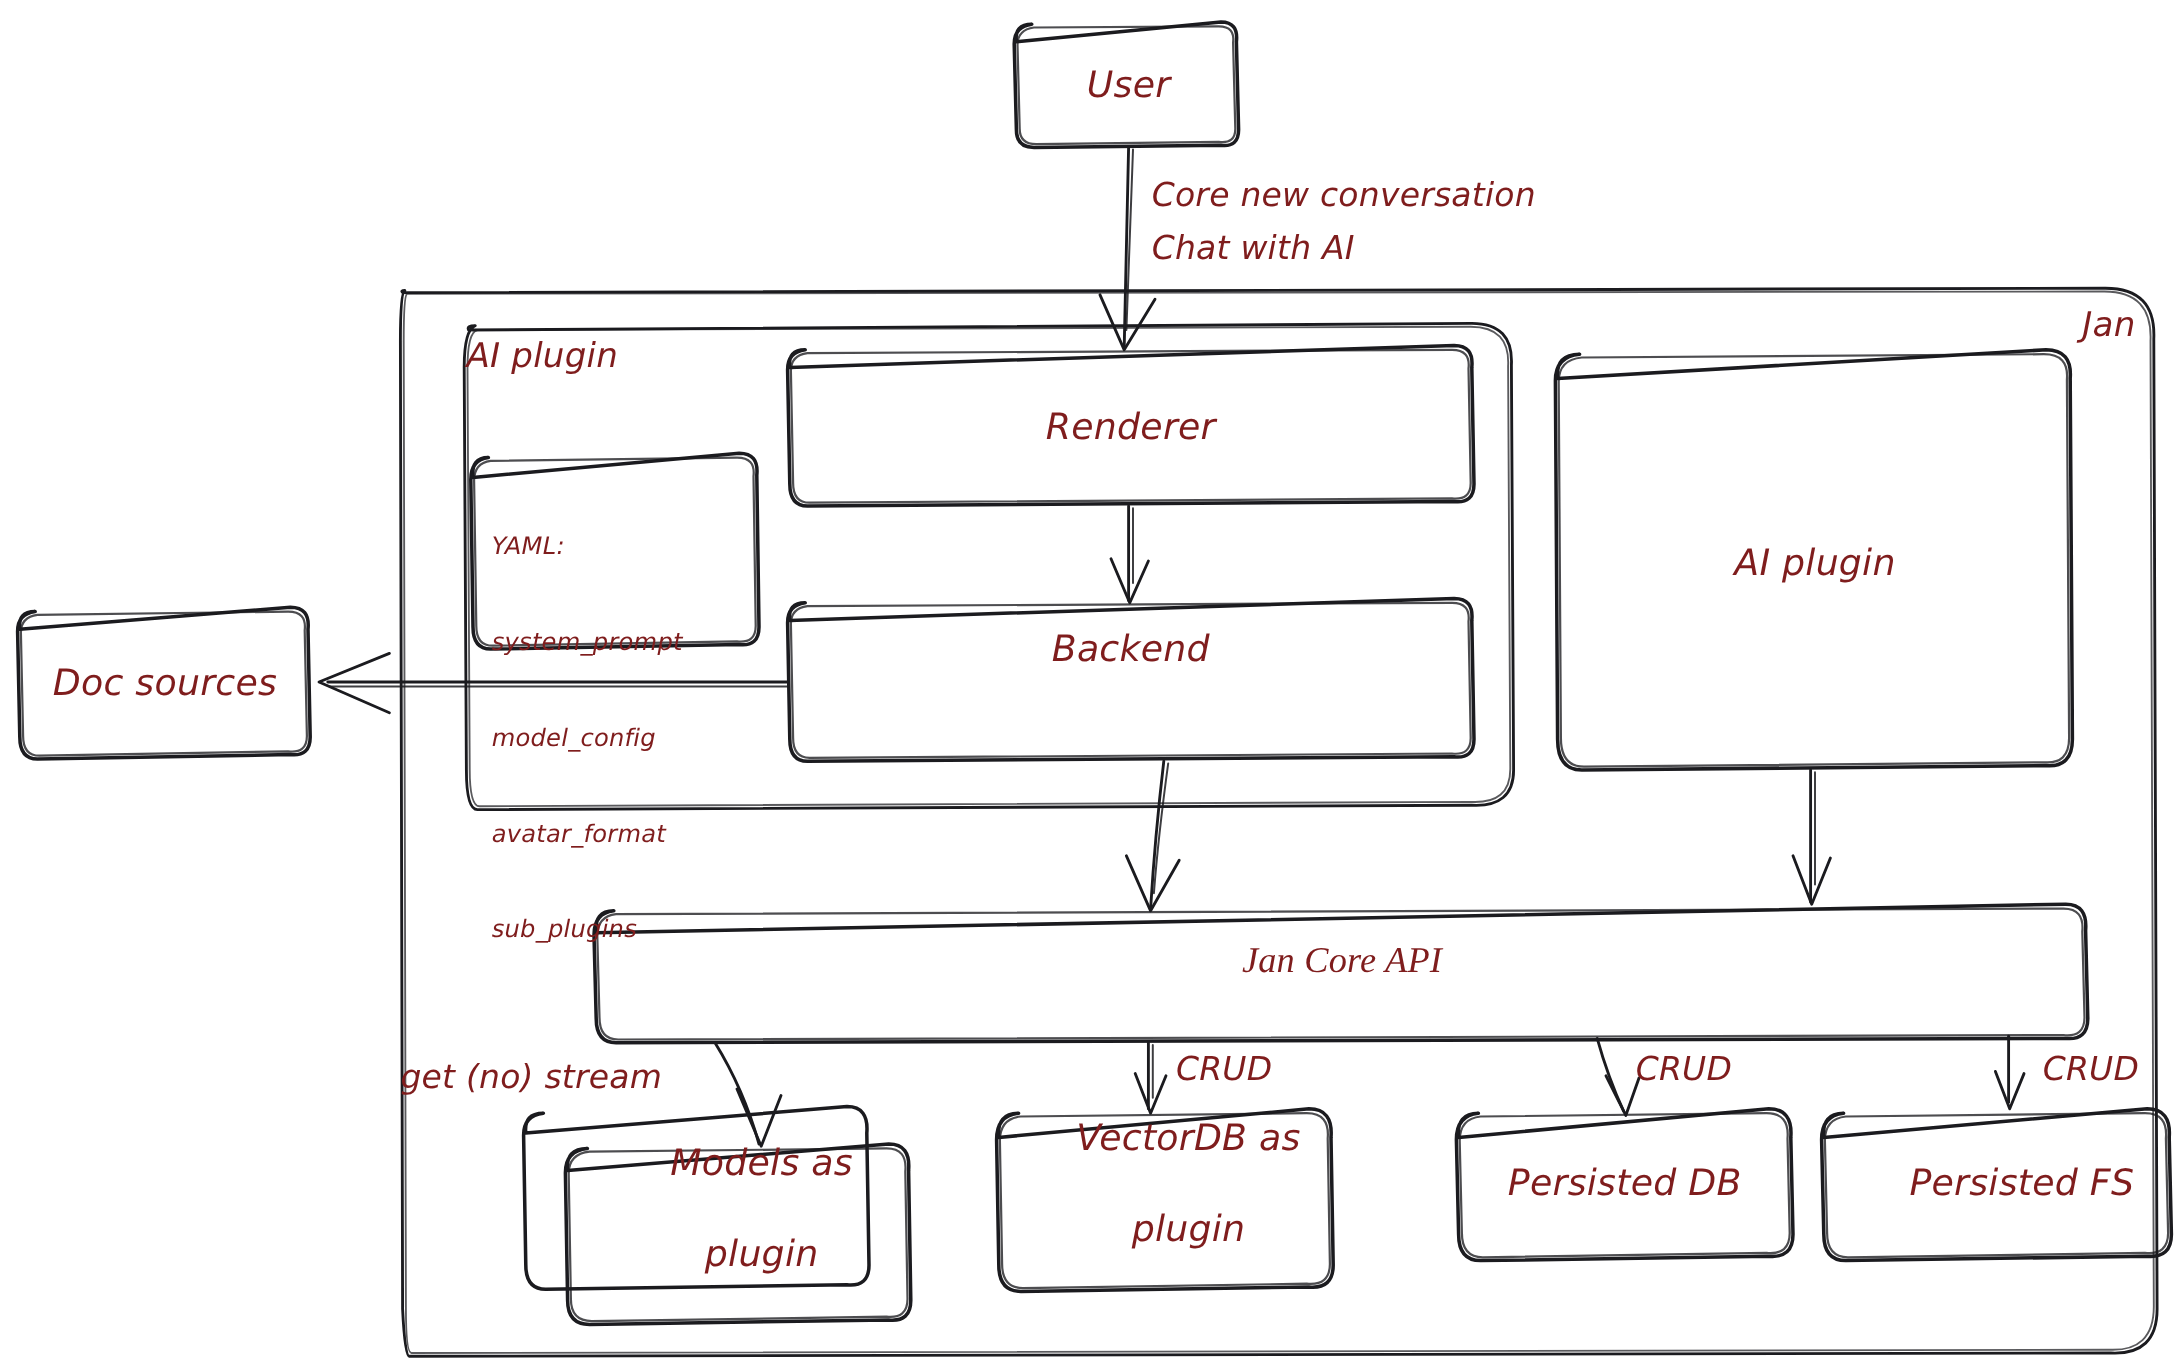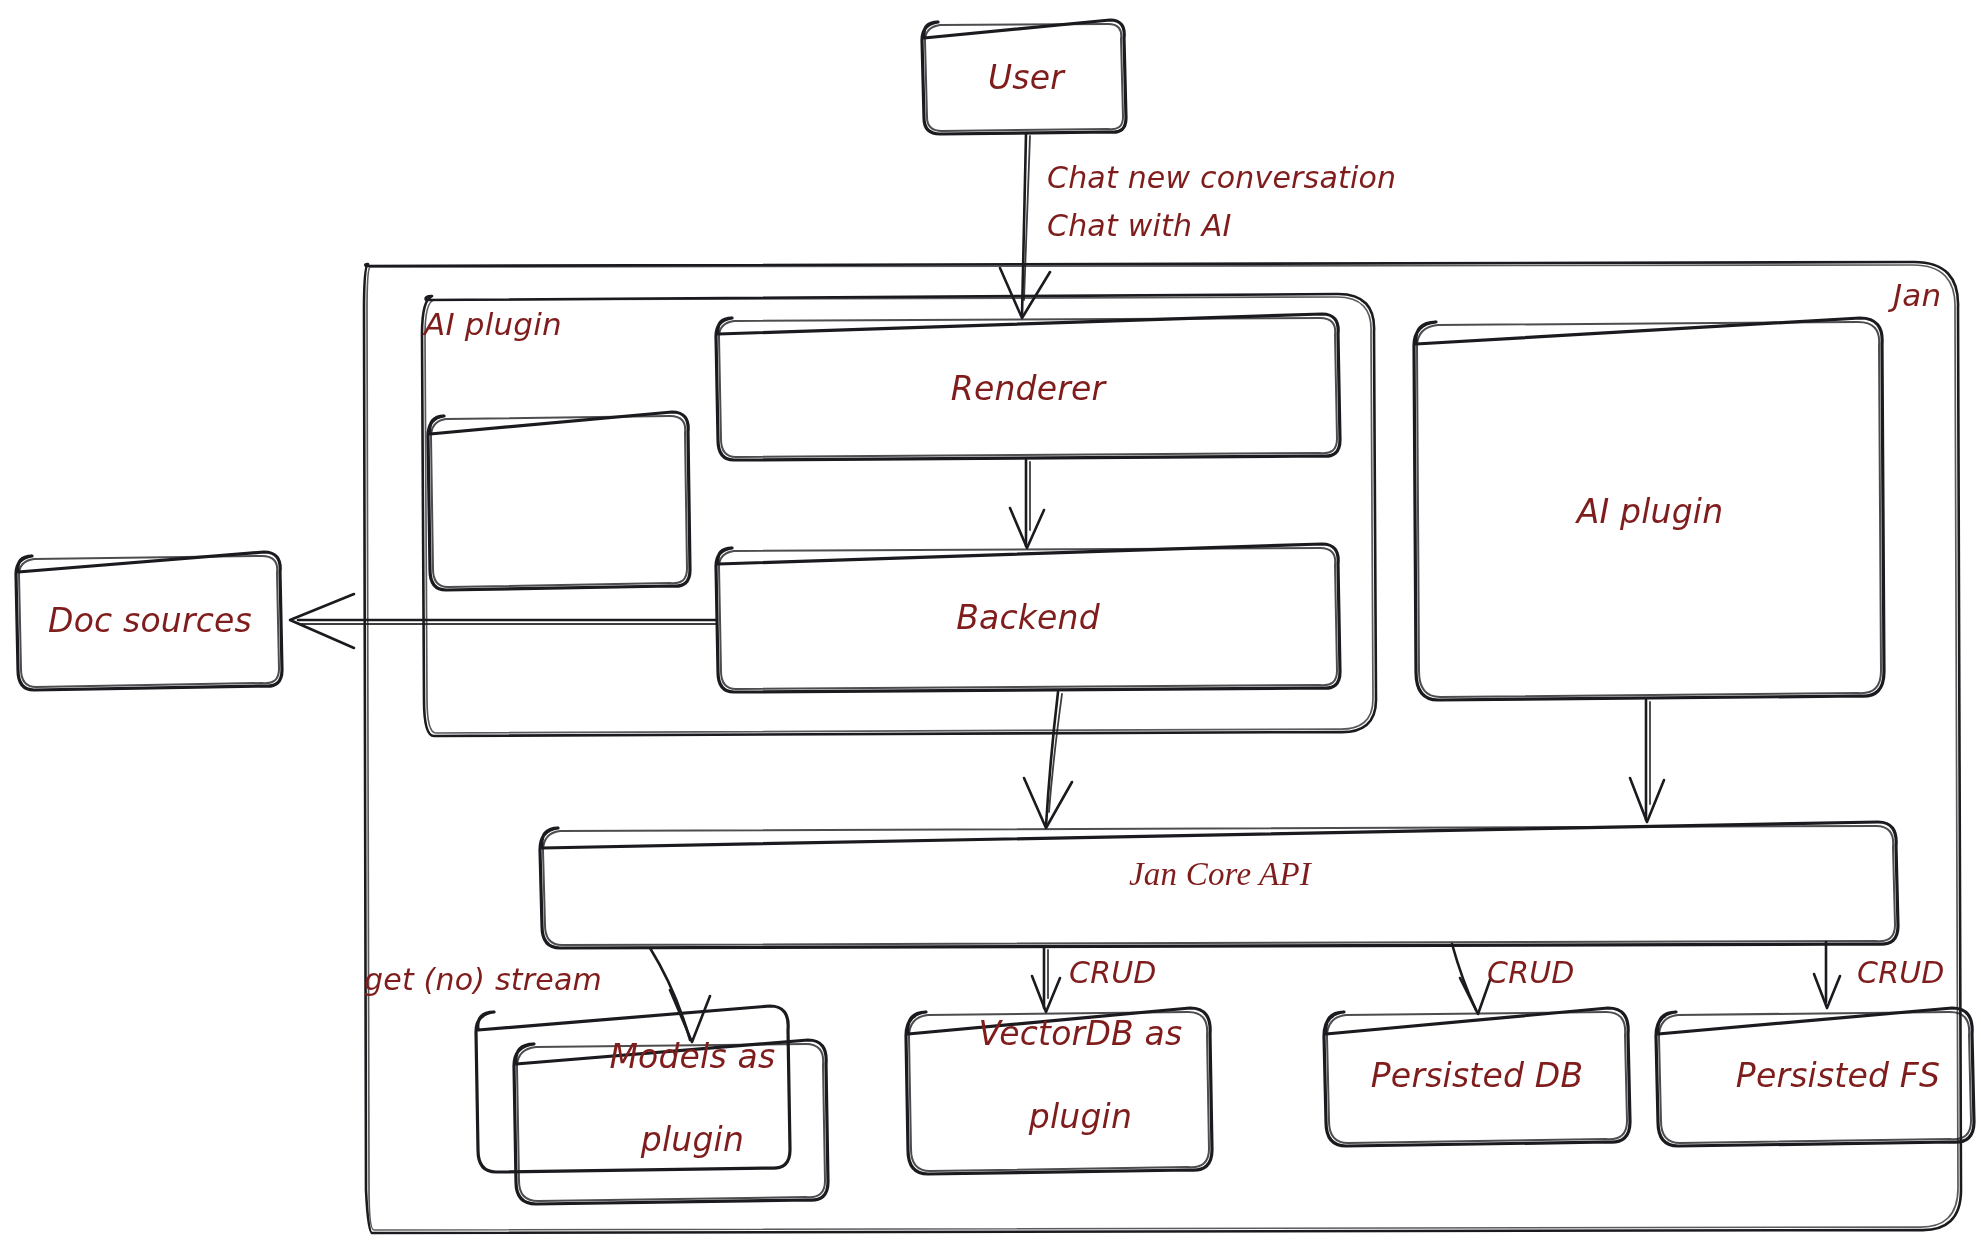--- a/index.html
+++ b/index.html
@@ -210,21 +210,21 @@
   </svg>
 
   <div class="lbl group-label" style="left:1893px; top:277px;">Jan</div>
 
   <div class="lbl group-label" style="left:424px; top:306px;">AI plugin</div>
 
   <div class="lbl node-label" style="left:1026px; top:78px;">User</div>
 
   <div class="lbl node-label" style="left:1028px; top:389px;">Renderer</div>
 
-  <div class="lbl node-label" style="left:1028px; top:618px;">Backend</div>
+  <div class="lbl node-label" style="left:1028px; top:590px;">Backend</div>
 
   <div class="lbl node-label" style="left:1650px; top:512px;">AI plugin</div>
 
   <div class="lbl node-label" style="left:150px; top:621px;">Doc sources</div>
 
   <div class="lbl node-label" style="left:1220px; top:874px;font-family:Liberation Serif, serif;">Jan Core API</div>
 
   <div class="lbl node-label two-line" style="left:671px; top:1098px;">
     <span>Models as</span><br>
     <span>plugin</span>
@@ -232,22 +232,29 @@
 
   <div class="lbl node-label two-line" style="left:1059px; top:1075px;">
     <span>VectorDB as</span><br>
     <span>plugin</span>
   </div>
 
   <div class="lbl node-label" style="left:1477px; top:1076px;">Persisted DB</div>
 
   <div class="lbl node-label" style="left:1815px; top:1076px;margin-left:23px;">Persisted FS</div>
 
-
-  <div class="lbl edge-label" style="left:1047px; top:160px;">Chat new conversation</div>
+  <div class="lbl yaml-text" style="left:447px; top:425px;">
+    <span class="k">YAML:</span>
+    <span class="k">system_prompt</span>
+    <span class="k">model_config</span>
+    <span class="k">avatar_format</span>
+    <span class="k">sub_plugins</span>
+  </div>
+
+  <div class="lbl edge-label" style="left:1047px; top:160px;">Core new conversation</div>
   <div class="lbl edge-label" style="left:1047px; top:208px;">Chat with AI</div>
 
   <div class="lbl edge-label" style="left:364px; top:925px;margin-top:37px;">get (no) stream</div>
 
   <div class="lbl edge-label" style="left:1069px; top:955px;">CRUD</div>
 
   <div class="lbl edge-label" style="left:1487px; top:955px;">CRUD</div>
 
   <div class="lbl edge-label" style="left:1857px; top:955px;">CRUD</div>
 

